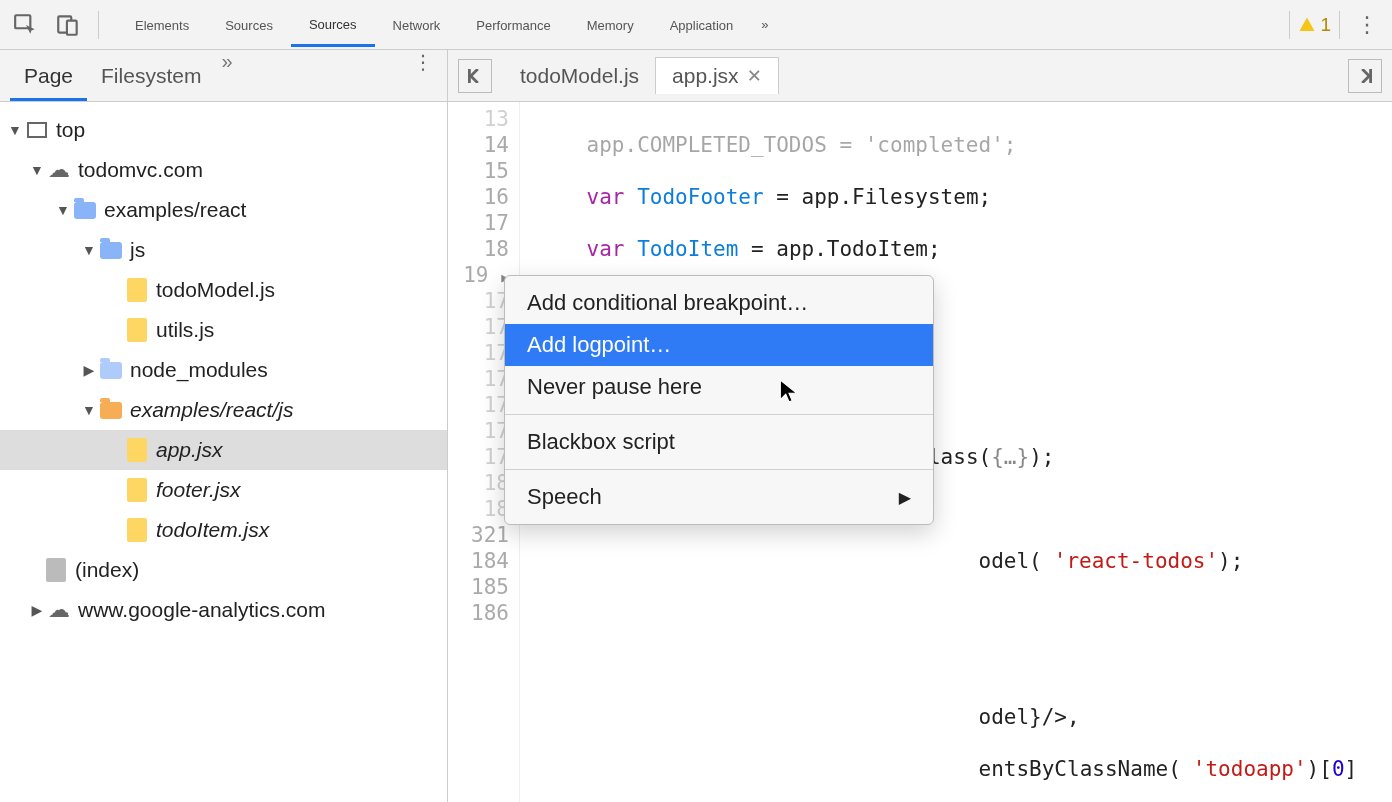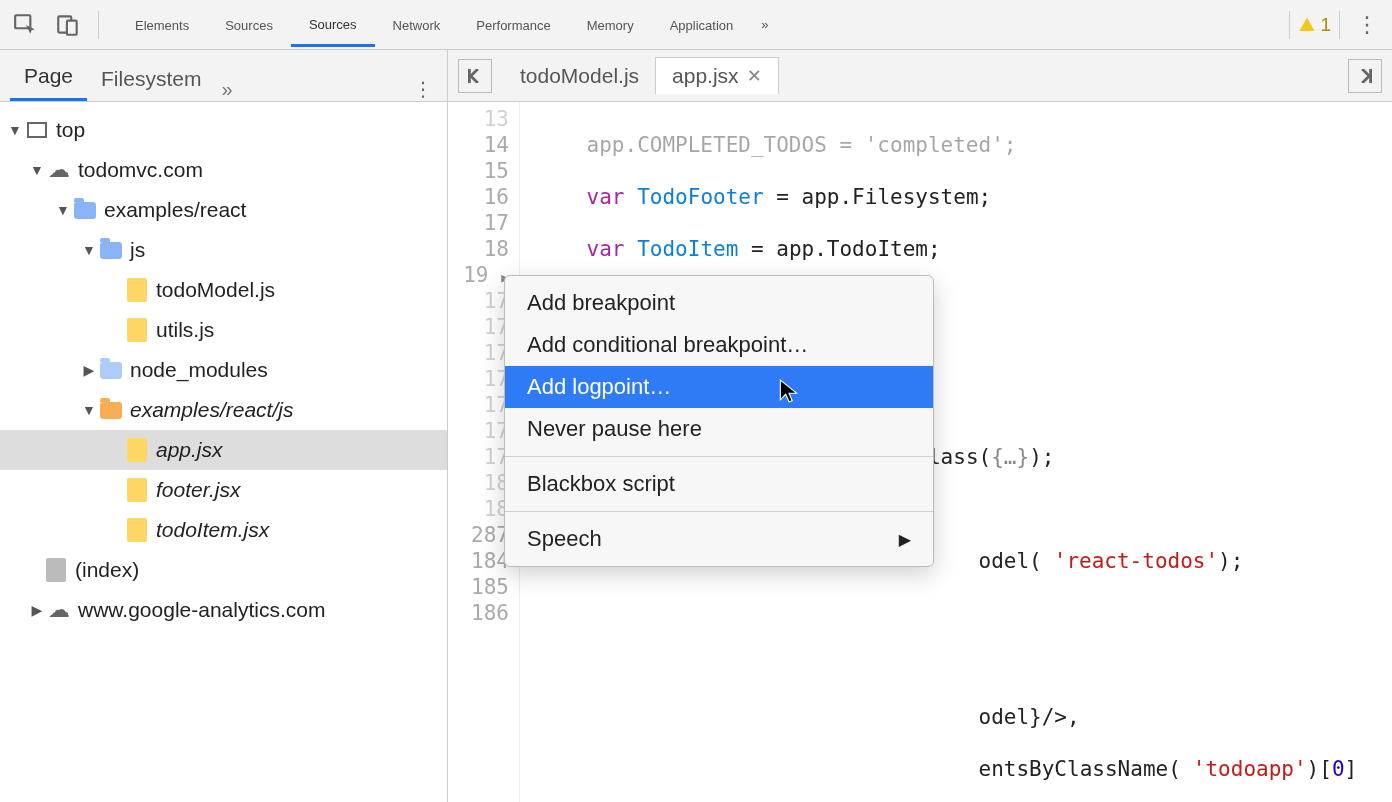--- a/index.html
+++ b/index.html
@@ -10,21 +10,21 @@
 .toolbar-left-icons { display: flex; align-items: center; gap: 6px; padding-right: 12px; }
 .icon-btn { width: 36px; height: 36px; display: flex; align-items: center; justify-content: center; cursor: pointer; }
 .tab-item { padding: 14px 18px 12px; color: #555; cursor: pointer; font-size: 13px; }
 .tab-item.active { color: #333; border-bottom: 3px solid #1a73e8; }
 .toolbar-right { margin-left: auto; display: flex; align-items: center; gap: 10px; color: #999; }
 .warn-badge { display: flex; align-items: center; gap: 4px; color: #b58900; font-size: 19px; padding: 0 8px; border-left: 1px solid #ccc; border-right: 1px solid #ccc; height: 28px; }
 .kebab { font-size: 22px; color: #666; padding: 0 6px; }
 
 
 .subbar { height: 52px; display: flex; border-bottom: 1px solid #ccc; }
-.sidebar-tabs { width: 448px; border-right: 1px solid #ccc; display: flex; align-items: flex-end; padding-left: 10px; background: #f3f3f3; }
+.sidebar-tabs { width: 448px; border-right: 1px solid #ccc; display: flex; align-items: flex-start; padding-left: 10px; background: #f3f3f3; }
 .sidebar-tab { padding: 14px 14px 10px; color: #555; cursor: pointer; font-size: 21px; }
 .sidebar-tab.active { color: #333; border-bottom: 3px solid #1a73e8; }
 .sidebar-tab-more { margin-left: 6px; color: #777; font-size: 20px; }
 .sidebar-kebab { margin-left: auto; margin-right: 14px; color: #666; font-size: 20px; }
 
 .editor-tabs { flex: 1; display: flex; align-items: center; padding-left: 10px; background: #f3f3f3; }
 .nav-btn { width: 34px; height: 34px; border: 1px solid #bbb; display: flex; align-items: center; justify-content: center; color: #666; cursor: pointer; margin-right: 12px; }
 .ed-tab { padding: 6px 16px; color: #555; font-size: 21px; cursor: pointer; display: flex; align-items: center; gap: 8px; }
 .ed-tab.active { background: #fff; border-top: 1px solid #ccc; border-left: 1px solid #ccc; border-right: 1px solid #ccc; }
 .close-x { color: #888; font-size: 18px; }
@@ -236,21 +236,21 @@
       <div class="ln"><span>19</span> <span style="color:#888;font-size:13px">▶</span></div>
       <div class="ln faded">17</div>
       <div class="ln faded">17</div>
       <div class="ln faded">17</div>
       <div class="ln faded">17</div>
       <div class="ln faded">17</div>
       <div class="ln faded">17</div>
       <div class="ln faded">17</div>
       <div class="ln faded">18</div>
       <div class="ln faded">18</div>
-      <div class="ln">287</div>
+      <div class="ln">321</div>
       <div class="ln">184</div>
       <div class="ln">185</div>
       <div class="ln">186</div>
     </div>
     <div class="code">
 <div class="line" style="opacity:.4">    <span>app.COMPLETED_TODOS = 'completed';</span></div>
 <div class="line">    <span class="kw">var</span> <span class="typ">TodoFooter</span><span> = app.Filesystem;</span></div>
 <div class="line">    <span class="kw">var</span> <span class="typ">TodoItem</span><span> = app.TodoItem;</span></div>
 <div class="line"></div>
 <div class="line">    <span class="kw">var</span> <span class="typ">ENTER_KEY</span><span> = </span><span class="num">13</span><span>;</span></div>
@@ -266,21 +266,20 @@
 
 
 
 
 
     </div>
   </div>
 </div>
 
 <div class="ctx">
-  <div class="ctx-item">Add breakpoint</div>
   <div class="ctx-item">Add conditional breakpoint…</div>
   <div class="ctx-item hi">Add logpoint…</div>
   <div class="ctx-item">Never pause here</div>
   <div class="ctx-sep"></div>
   <div class="ctx-item">Blackbox script</div>
   <div class="ctx-sep"></div>
   <div class="ctx-item">
     <span>Speech</span>
     <span class="ctx-arrow">▶</span>
   </div>

